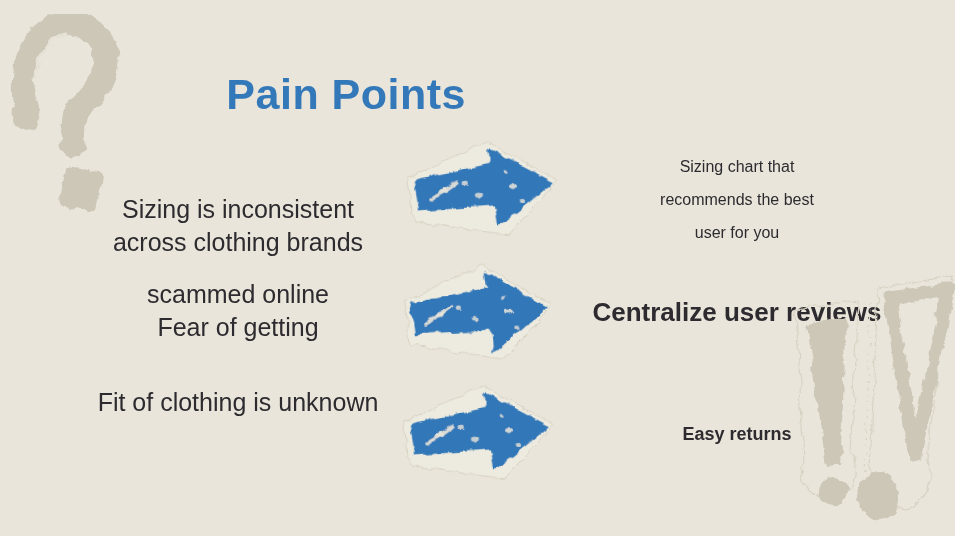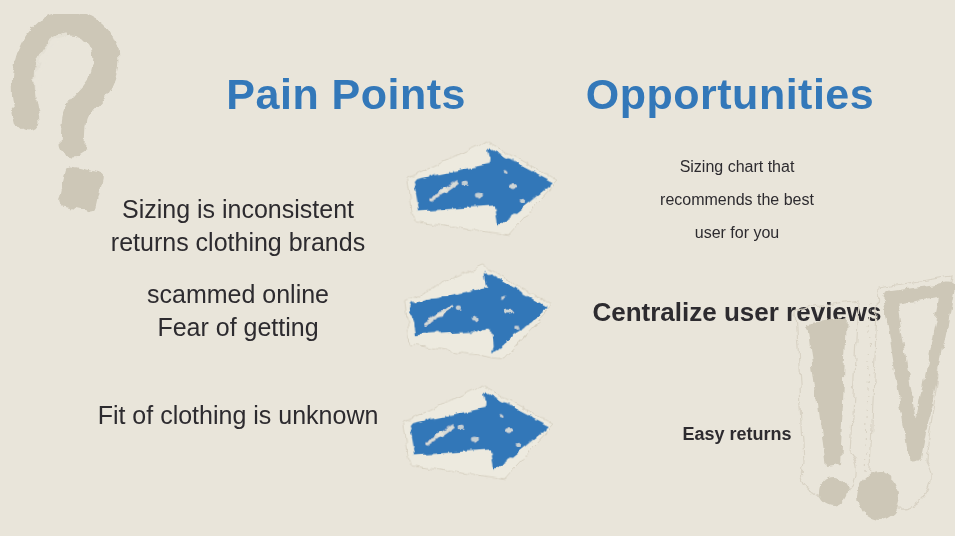--- a/index.html
+++ b/index.html
@@ -18,21 +18,21 @@
   }
   .heading.left{left:0;width:466px;text-align:right;}
   .heading.right{left:505px;width:450px;}
   .pain{
     position:absolute;left:73px;width:330px;
     text-align:center;font-size:25px;line-height:33px;
     color:#2d2b2f;
   }
   .pain-0{top:153px;margin-top:40px;}
   .pain-1{top:278px;}
-  .pain-2{top:399px;}
+  .pain-2{top:386px;}
   .opp{
     position:absolute;left:567px;width:340px;
     text-align:center;font-size:16px;line-height:33px;
     color:#2d2b2f;
   }
   .opp-0{top:150px;}
   .opp-1{top:296px;font-weight:bold;font-size:26px;}
   .opp-2{top:418px;font-weight:bold;font-size:18px;}
   .opp b{font-weight:400;}
   .arrow{position:absolute;width:162px;height:106px;}
@@ -63,25 +63,24 @@
 
   <svg class="qmark" viewBox="0 0 120 210">
     <g filter="url(#rough2)">
       <path d="M24,105 C10,55 30,12 62,10 C94,9 108,34 99,62 C92,84 72,86 70,112 L69,130" fill="none" stroke="#cdc7b7" stroke-width="25" stroke-linecap="round"></path>
       <rect x="58" y="155" width="38" height="40" rx="5" transform="rotate(12 77 175)" fill="#cdc7b7"></rect>
       <path d="M34,78 C30,48 44,26 62,22" fill="none" stroke="#e9e5da" stroke-width="6" opacity="0.85"></path>
     </g>
   </svg>
 
   <h1 class="heading left">Pain Points</h1>
-  <h1 class="heading right">Opportunities</h1>
 
   <div class="pain pain-0">
     <div>Sizing is inconsistent</div>
-    <div>returns clothing brands</div>
+    <div>across clothing brands</div>
   </div>
   <svg class="arrow arrow-0" viewBox="0 0 162 106">
     <path d="M6,40 L86,8 L156,50 L104,102 L10,84 Z" fill="#edeadf" stroke="#d8d2c3" stroke-width="1" filter="url(#rough)"></path>
     <g filter="url(#rough)">
       <path d="M12,42 L90,30 L88,14 L152,52 L94,94 L92,72 L16,74 Z" fill="#3377b8"></path>
       <path d="M28,64 L56,46" stroke="#e9e5da" stroke-width="3.5" opacity="0.9"></path>
       <ellipse cx="42" cy="55" rx="4" ry="2.8" fill="#e9e5da" opacity="0.85"></ellipse>
       <ellipse cx="63" cy="48" rx="3" ry="2.2" fill="#e9e5da" opacity="0.8"></ellipse>
       <ellipse cx="76" cy="61" rx="3.4" ry="2.4" fill="#e9e5da" opacity="0.8"></ellipse>
       <ellipse cx="111" cy="54" rx="4" ry="2.6" fill="#e9e5da" opacity="0.85"></ellipse>

